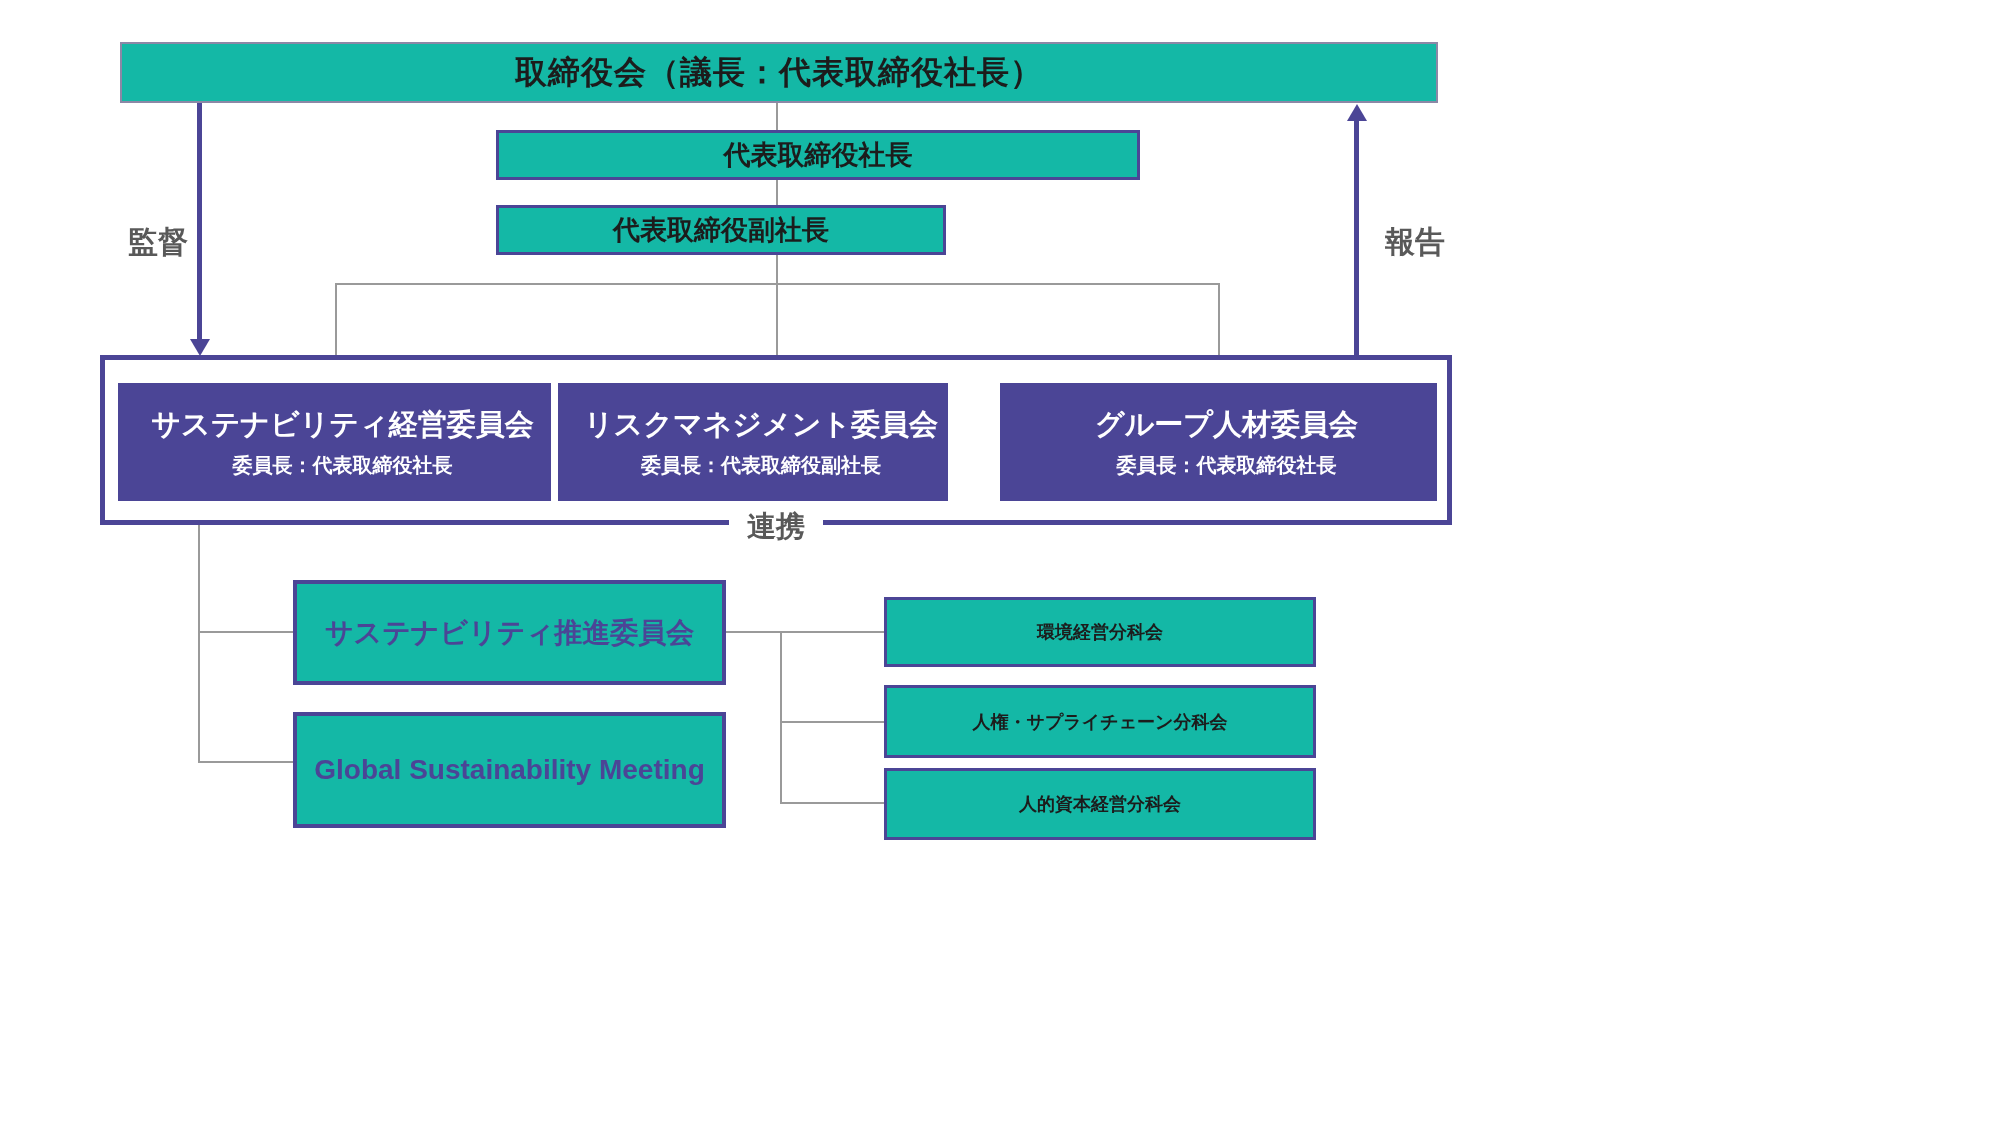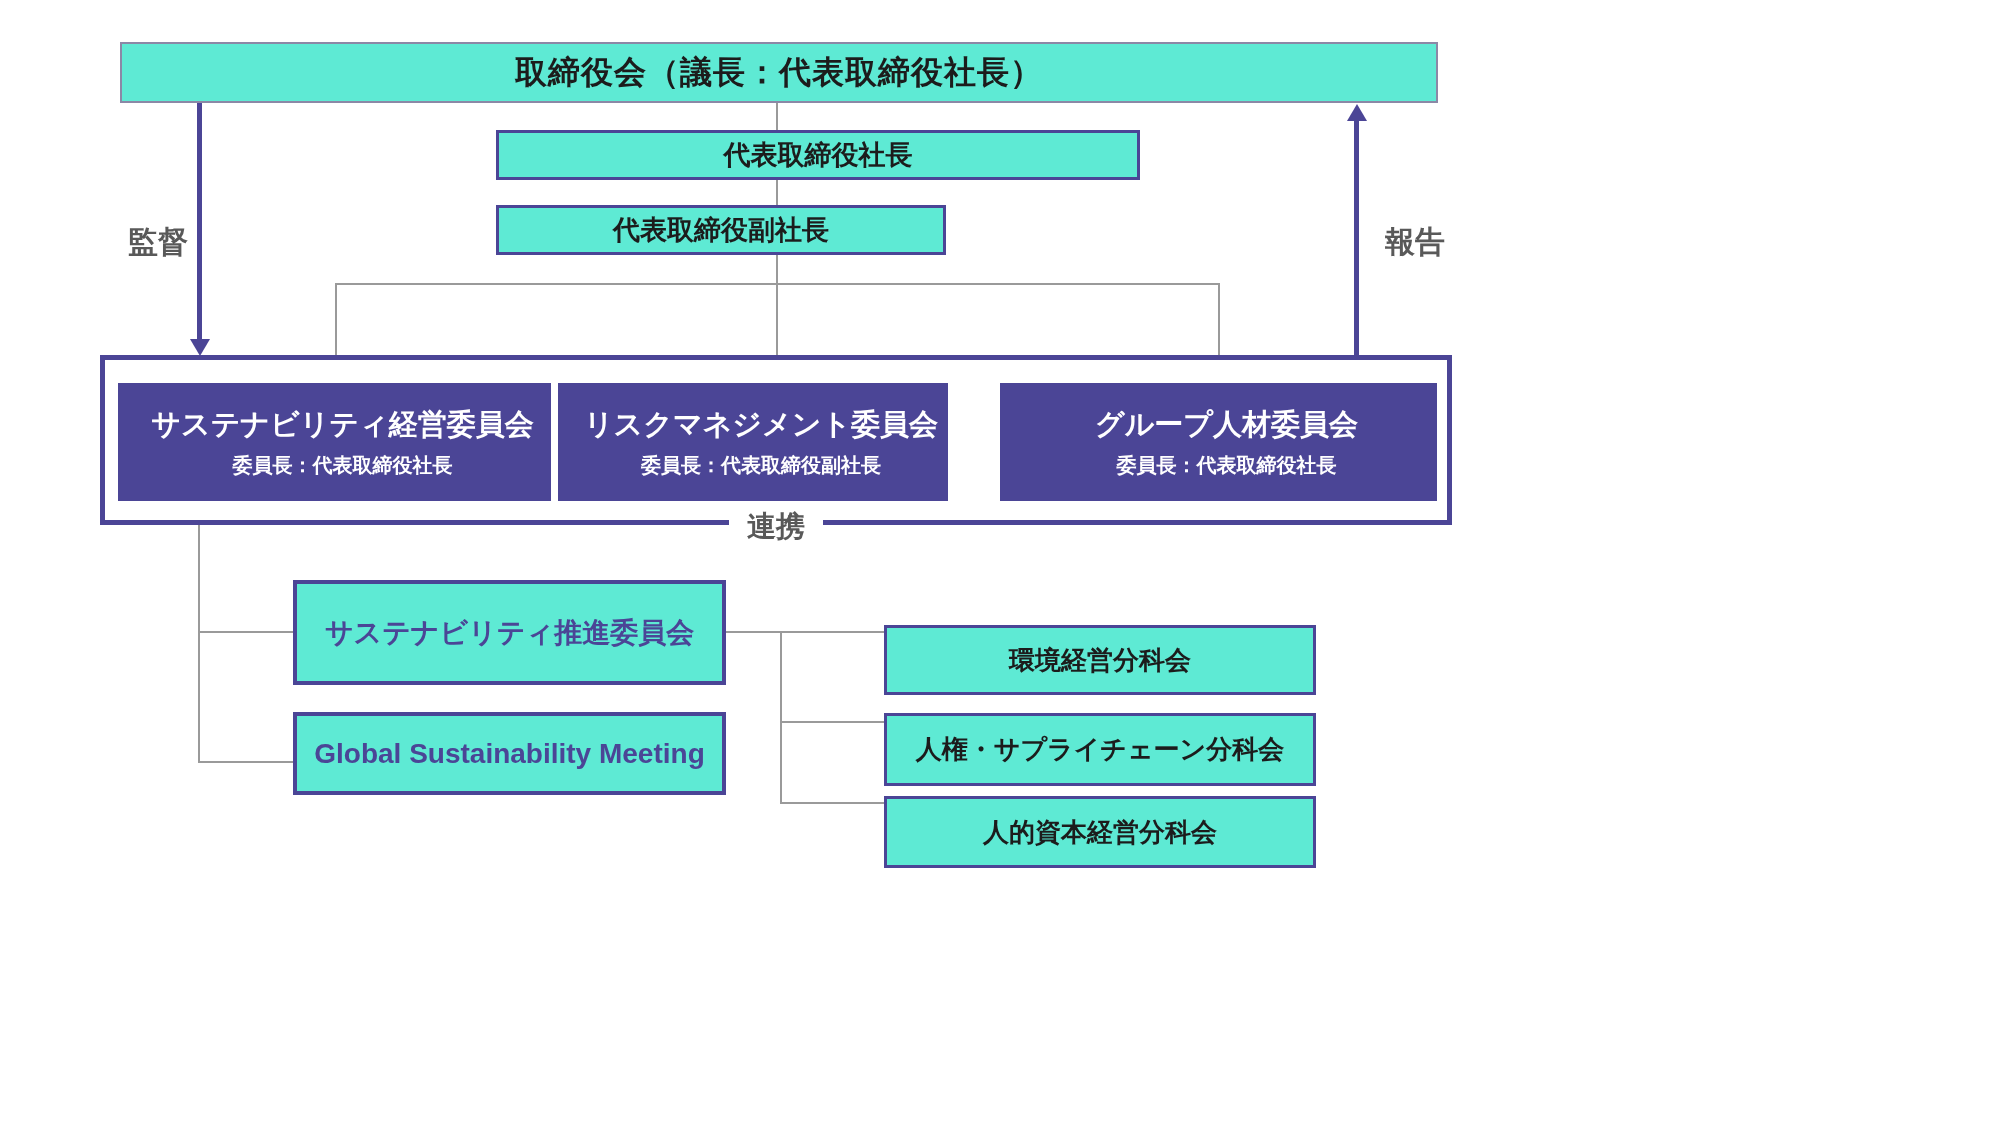--- a/index.html
+++ b/index.html
@@ -12,41 +12,41 @@
     position:relative;
     width:2000px;height:1125px;
     background:#ffffff;
     overflow:hidden;
     font-family:"Liberation Sans","DejaVu Sans",sans-serif;
   }
   .gline{position:absolute;background:var(--line);}
   .box{
     position:absolute;
     box-sizing:border-box;
-    background:#5eead4;
+    background:#14b8a6;
     display:flex;align-items:center;justify-content:center;
     text-align:center;
     font-weight:bold;color:#1c1c1c;
   }
   .board{border:2px solid #8b88a6;font-size:32px;letter-spacing:1px;}
   .exec{border:3px solid var(--purple);font-size:27px;}
   .committees-frame{
     position:absolute;box-sizing:border-box;
     border:5px solid var(--purple);background:#ffffff;
   }
   .committee{
     position:absolute;box-sizing:border-box;
     background:var(--purple);color:#ffffff;
     display:flex;flex-direction:column;align-items:center;justify-content:center;
     gap:7px;text-align:center;font-weight:bold;padding-left:16px;
   }
   .committee .c-title{font-size:29px;}
   .committee .c-chair{font-size:20px;}
   .purple-box{border:4px solid var(--purple);color:var(--purple);font-size:28px;}
-  .sub-box{border:3px solid var(--purple);font-size:26px;margin-top:28px;}
+  .sub-box{border:3px solid var(--purple);font-size:18px;}
   .annot{
     position:absolute;font-weight:bold;font-size:30px;color:var(--label_gray);
     white-space:nowrap;
   }
   .chip{
     position:absolute;left:776px;top:506px;transform:translateX(-50%);
     background:#ffffff;padding:0 18px;
     font-weight:bold;font-size:29px;color:var(--label_gray);
     line-height:40px;
   }
@@ -105,21 +105,21 @@
 
   <div class="committee" style="left:1000px;top:383px;width:437px;height:118px;">
     <div class="c-title">グループ人材委員会</div>
     <div class="c-chair">委員長：代表取締役社長</div>
   </div>
 
   <div class="chip">連携</div>
 
   <div class="box purple-box" style="left:293px;top:580px;width:433px;height:105px;">サステナビリティ推進委員会</div>
 
-  <div class="box purple-box" style="left:293px;top:712px;width:433px;height:83px;">Global Sustainability Meeting</div>
+  <div class="box purple-box" style="left:293px;top:712px;width:433px;height:116px;">Global Sustainability Meeting</div>
 
   <div class="box sub-box" style="left:884px;top:597px;width:432px;height:70px;">環境経営分科会</div>
 
   <div class="box sub-box" style="left:884px;top:685px;width:432px;height:73px;">人権・サプライチェーン分科会</div>
 
   <div class="box sub-box" style="left:884px;top:768px;width:432px;height:72px;">人的資本経営分科会</div>
 
 </div>
 
 </body></html>

